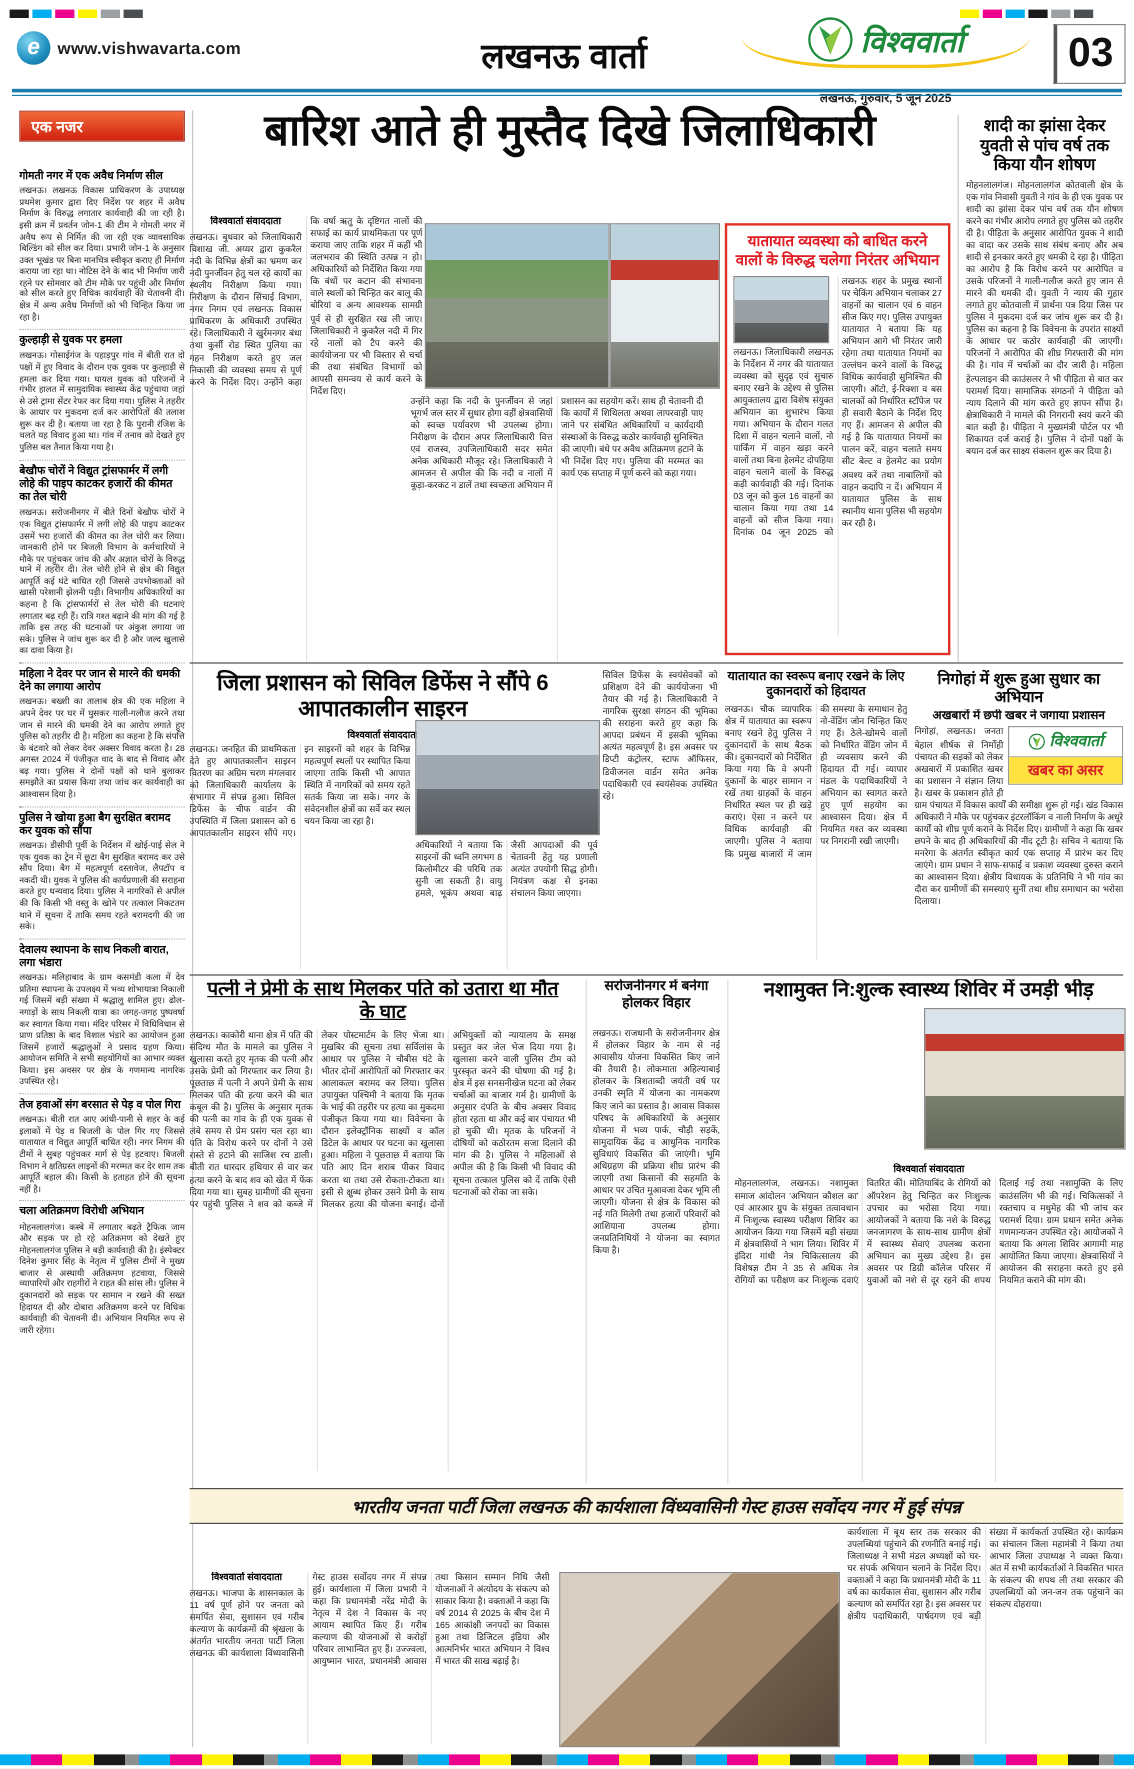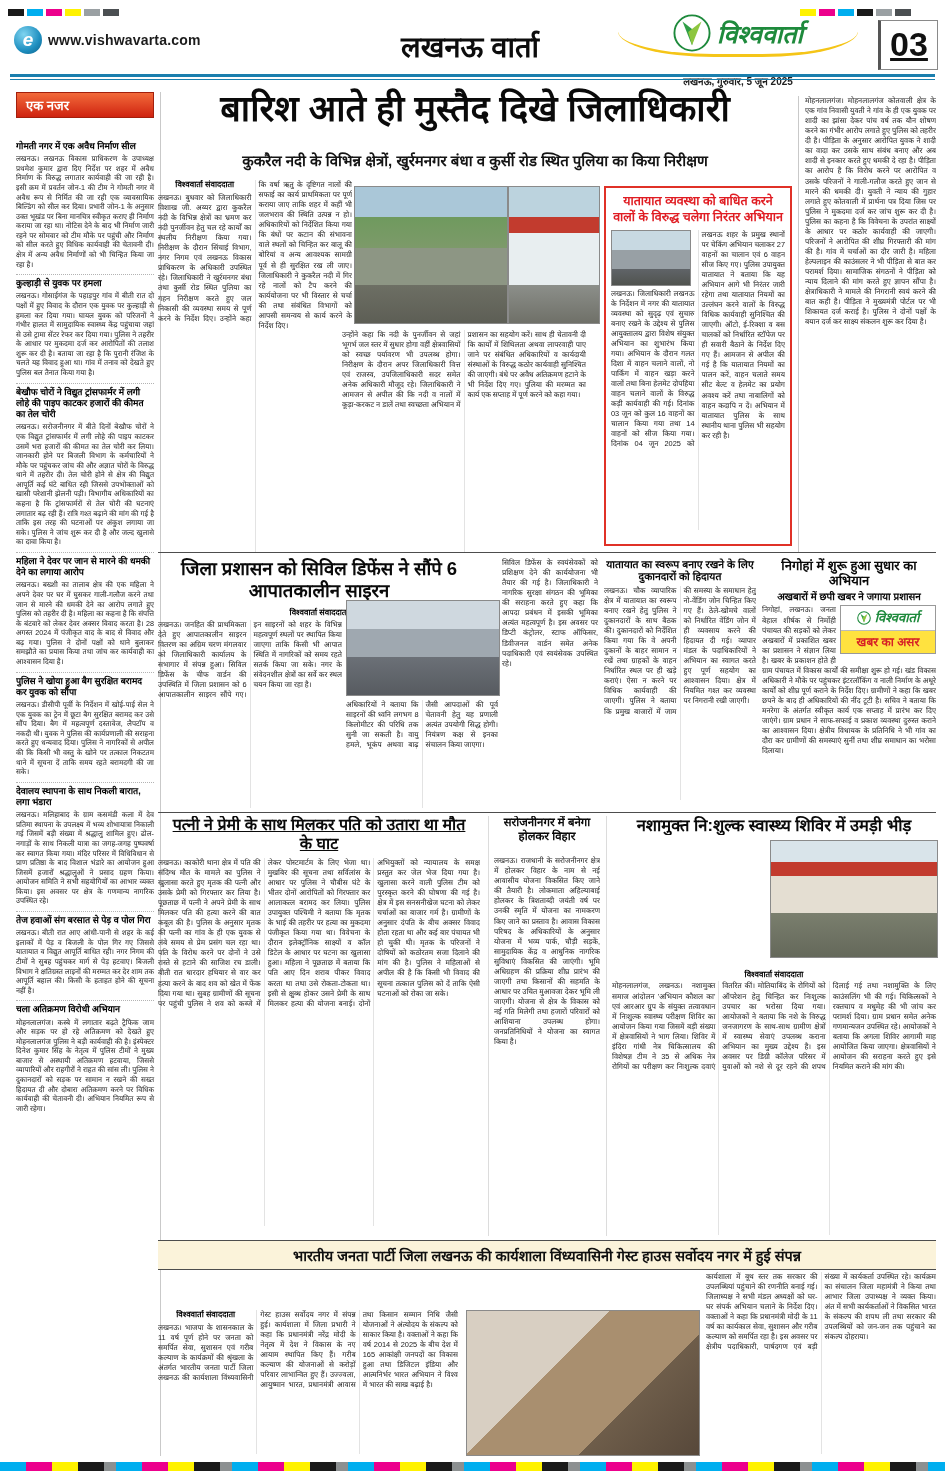--- a/index.html
+++ b/index.html
@@ -40,21 +40,21 @@
   .red-hl{color:#e01d23;font-size:12.5px;font-weight:bold;text-align:center;line-height:1.3;margin-bottom:4px;}
   .inset{float:left;width:78px;height:54px;margin:0 4px 3px 0;}
   .asar{float:right;width:94px;border:1px solid #999;margin:0 0 3px 4px;text-align:center;background:#fff;}
   .asar-brand{color:#1e8a3c;font-weight:bold;font-style:italic;font-size:13px;padding:3px 0;display:flex;align-items:center;justify-content:center;gap:4px;}
   .asar-label{background:#ffe23f;color:#d61f26;font-weight:bold;font-size:12px;padding:3px 0;border-top:1px solid #bbb;}
   .vmini{width:14px;height:14px;flex:none;}
   .bull{display:flex;gap:4px;margin-bottom:6px;font-size:9.5px;font-weight:bold;line-height:1.3;text-align:left;}
   .bsq{width:7px;height:7px;background:#d61f26;flex:none;margin-top:2px;}
   .bull.red{color:#c8102e;}
   .bjp{font-size:14.5px;font-weight:bold;text-align:center;background:#fbf3da;padding:4px 0;
-       border-top:1.5px solid #4d4d4d;border-bottom:1.5px solid #4d4d4d;color:#101010;}
+       border-top:1.5px solid #4d4d4d;border-bottom:1.5px solid #4d4d4d;color:#101010;font-style:italic;}
   .bottom-hl{font-size:20.5px;}
 </style>
 </head>
 <body>
 
 <div class="page">
 
   <div class="abs" style="left:8px;top:2px;">
     <span class="sq" style="background:#1a1a1a"></span><span class="sq" style="background:#00aeef"></span><span class="sq" style="background:#ec008c"></span><span class="sq" style="background:#fff200"></span><span class="sq" style="background:#9aa0a3"></span><span class="sq" style="background:#4b4f52"></span>
   </div>
@@ -74,21 +74,21 @@
       <svg class="abs-none" width="38" height="38" viewBox="0 0 40 40" style="flex:none;">
         <circle cx="20" cy="20" r="18.5" fill="#ffffff" stroke="#1e8a3c" stroke-width="2"></circle>
         <path d="M10 8 L20 33 L24 19 Z" fill="#2e9e46"></path>
         <path d="M30 8 L20 33 L16 19 Z" fill="#8dc63f"></path>
       </svg>
       <span class="brandname">विश्ववार्ता</span>
     </div>
     <div class="branddate">लखनऊ, गुरुवार, 5 जून 2025</div>
   </div>
 
-  <div class="abs pageno" style="left:878px;top:20px;width:56px;height:48px;text-decoration:underline;">03</div>
+  <div class="abs pageno" style="left:878px;top:20px;width:56px;height:48px;">03</div>
 
   <div class="abs hr-d" style="left:10px;top:74px;width:925px;"></div>
 
   <aside class="abs eknazar">
     <div class="ek-head">एक नजर</div>
 
     <div class="nb">
       <div class="nb-h">गोमती नगर में एक अवैध निर्माण सील</div>
       <div class="nb-b">लखनऊ। लखनऊ विकास प्राधिकरण के उपाध्यक्ष प्रथमेश कुमार द्वारा दिए निर्देश पर शहर में अवैध निर्माण के विरुद्ध लगातार कार्यवाही की जा रही है। इसी क्रम में प्रवर्तन जोन-1 की टीम ने गोमती नगर में अवैध रूप से निर्मित की जा रही एक व्यावसायिक बिल्डिंग को सील कर दिया। प्रभारी जोन-1 के अनुसार उक्त भूखंड पर बिना मानचित्र स्वीकृत कराए ही निर्माण कराया जा रहा था। नोटिस देने के बाद भी निर्माण जारी रहने पर सोमवार को टीम मौके पर पहुंची और निर्माण को सील करते हुए विधिक कार्यवाही की चेतावनी दी। क्षेत्र में अन्य अवैध निर्माणों को भी चिन्हित किया जा रहा है।</div>
     </div>
@@ -116,21 +116,20 @@
       <div class="nb-h">तेज हवाओं संग बरसात से पेड़ व पोल गिरा</div>
       <div class="nb-b">लखनऊ। बीती रात आए आंधी-पानी से शहर के कई इलाकों में पेड़ व बिजली के पोल गिर गए जिससे यातायात व विद्युत आपूर्ति बाधित रही। नगर निगम की टीमों ने सुबह पहुंचकर मार्ग से पेड़ हटवाए। बिजली विभाग ने क्षतिग्रस्त लाइनों की मरम्मत कर देर शाम तक आपूर्ति बहाल की। किसी के हताहत होने की सूचना नहीं है।</div>
     </div>
     <div class="nb" style="border-bottom:none;">
       <div class="nb-h">चला अतिक्रमण विरोधी अभियान</div>
       <div class="nb-b">मोहनलालगंज। कस्बे में लगातार बढ़ते ट्रैफिक जाम और सड़क पर हो रहे अतिक्रमण को देखते हुए मोहनलालगंज पुलिस ने बड़ी कार्यवाही की है। इंस्पेक्टर दिनेश कुमार सिंह के नेतृत्व में पुलिस टीमों ने मुख्य बाजार से अस्थायी अतिक्रमण हटवाया, जिससे व्यापारियों और राहगीरों ने राहत की सांस ली। पुलिस ने दुकानदारों को सड़क पर सामान न रखने की सख्त हिदायत दी और दोबारा अतिक्रमण करने पर विधिक कार्यवाही की चेतावनी दी। अभियान नियमित रूप से जारी रहेगा।</div>
     </div>
   </aside>
 
   <h1 class="abs hl lead-hl" style="left:158px;top:88px;width:634px;height:58px;margin:0;">बारिश आते ही मुस्तैद दिखे जिलाधिकारी</h1>
-  <div class="abs lead-sub" style="left:168px;top:150px;width:614px;height:24px;overflow:hidden;">कुकरैल नदी के विभिन्न क्षेत्रों, खुर्रमनगर बंधा व कुर्सी रोड स्थित पुलिया का किया निरीक्षण</div>
 
   <div class="abs body c2" style="left:158px;top:180px;width:194px;height:372px;">
     <div class="byline">विश्ववार्ता संवाददाता</div>
     <span>लखनऊ। बुधवार को जिलाधिकारी विशाख जी. अय्यर द्वारा कुकरैल नदी के विभिन्न क्षेत्रों का भ्रमण कर नदी पुनर्जीवन हेतु चल रहे कार्यों का स्थलीय निरीक्षण किया गया। निरीक्षण के दौरान सिंचाई विभाग, नगर निगम एवं लखनऊ विकास प्राधिकरण के अधिकारी उपस्थित रहे। जिलाधिकारी ने खुर्रमनगर बंधा तथा कुर्सी रोड स्थित पुलिया का गहन निरीक्षण करते हुए जल निकासी की व्यवस्था समय से पूर्ण करने के निर्देश दिए। उन्होंने कहा कि वर्षा ऋतु के दृष्टिगत नालों की सफाई का कार्य प्राथमिकता पर पूर्ण कराया जाए ताकि शहर में कहीं भी जलभराव की स्थिति उत्पन्न न हो। अधिकारियों को निर्देशित किया गया कि बंधों पर कटान की संभावना वाले स्थलों को चिन्हित कर बालू की बोरियां व अन्य आवश्यक सामग्री पूर्व से ही सुरक्षित रख ली जाए। जिलाधिकारी ने कुकरैल नदी में गिर रहे नालों को टैप करने की कार्ययोजना पर भी विस्तार से चर्चा की तथा संबंधित विभागों को आपसी समन्वय से कार्य करने के निर्देश दिए।</span>
   </div>
 
   <div class="abs photo" style="left:354px;top:186px;width:152px;height:136px;background:linear-gradient(180deg,#aac7d8 0%,#aac7d8 22%,#6f9a5e 22%,#7d9a6a 45%,#8d9684 45%,#8d9684 72%,#6d6f64 72%,#5d5e55 100%);"></div>
   <div class="abs photo" style="left:508px;top:186px;width:90px;height:136px;background:linear-gradient(180deg,#bcd3de 0%,#bcd3de 22%,#c23b2e 22%,#c23b2e 34%,#e8eef0 34%,#e8eef0 72%,#8c8f8a 72%,#6f7068 100%);"></div>
 
   <div class="abs body c2" style="left:342px;top:330px;width:244px;height:222px;font-family:Liberation Serif, serif;">
@@ -139,20 +138,21 @@
 
   <div class="abs redbox" style="left:604px;top:186px;width:188px;height:360px;">
     <div class="red-hl">यातायात व्यवस्था को बाधित करने वालों के विरुद्ध चलेगा निरंतर अभियान</div>
     <div class="body c2" style="height:300px;">
       <span class="inset photo" style="background:linear-gradient(180deg,#c8d9e2 0%,#c8d9e2 35%,#98a0a5 35%,#98a0a5 70%,#606468 70%,#50534f 100%);"></span>
       <span>लखनऊ। जिलाधिकारी लखनऊ के निर्देशन में नगर की यातायात व्यवस्था को सुदृढ़ एवं सुचारु बनाए रखने के उद्देश्य से पुलिस आयुक्तालय द्वारा विशेष संयुक्त अभियान का शुभारंभ किया गया। अभियान के दौरान गलत दिशा में वाहन चलाने वालों, नो पार्किंग में वाहन खड़ा करने वालों तथा बिना हेलमेट दोपहिया वाहन चलाने वालों के विरुद्ध कड़ी कार्यवाही की गई। दिनांक 03 जून को कुल 16 वाहनों का चालान किया गया तथा 14 वाहनों को सीज किया गया। दिनांक 04 जून 2025 को लखनऊ शहर के प्रमुख स्थानों पर चेकिंग अभियान चलाकर 27 वाहनों का चालान एवं 6 वाहन सीज किए गए। पुलिस उपायुक्त यातायात ने बताया कि यह अभियान आगे भी निरंतर जारी रहेगा तथा यातायात नियमों का उल्लंघन करने वालों के विरुद्ध विधिक कार्यवाही सुनिश्चित की जाएगी। ऑटो, ई-रिक्शा व बस चालकों को निर्धारित स्टॉपेज पर ही सवारी बैठाने के निर्देश दिए गए हैं। आमजन से अपील की गई है कि यातायात नियमों का पालन करें, वाहन चलाते समय सीट बेल्ट व हेलमेट का प्रयोग अवश्य करें तथा नाबालिगों को वाहन कदापि न दें। अभियान में यातायात पुलिस के साथ स्थानीय थाना पुलिस भी सहयोग कर रही है।</span>
     </div>
   </div>
 
   <div class="abs" style="left:798px;top:96px;width:138px;height:456px;border-left:1px solid #c9c9c9;padding-left:6px;box-sizing:border-box;">
+    <div class="hl" style="font-size:14px;margin-bottom:4px;">शादी का झांसा देकर युवती से पांच वर्ष तक किया यौन शोषण</div>
     <div class="body" style="height:388px;">मोहनलालगंज। मोहनलालगंज कोतवाली क्षेत्र के एक गांव निवासी युवती ने गांव के ही एक युवक पर शादी का झांसा देकर पांच वर्ष तक यौन शोषण करने का गंभीर आरोप लगाते हुए पुलिस को तहरीर दी है। पीड़िता के अनुसार आरोपित युवक ने शादी का वादा कर उसके साथ संबंध बनाए और अब शादी से इनकार करते हुए धमकी दे रहा है। पीड़िता का आरोप है कि विरोध करने पर आरोपित व उसके परिजनों ने गाली-गलौज करते हुए जान से मारने की धमकी दी। युवती ने न्याय की गुहार लगाते हुए कोतवाली में प्रार्थना पत्र दिया जिस पर पुलिस ने मुकदमा दर्ज कर जांच शुरू कर दी है। पुलिस का कहना है कि विवेचना के उपरांत साक्ष्यों के आधार पर कठोर कार्यवाही की जाएगी। परिजनों ने आरोपित की शीघ्र गिरफ्तारी की मांग की है। गांव में चर्चाओं का दौर जारी है। महिला हेल्पलाइन की काउंसलर ने भी पीड़िता से बात कर परामर्श दिया। सामाजिक संगठनों ने पीड़िता को न्याय दिलाने की मांग करते हुए ज्ञापन सौंपा है। क्षेत्राधिकारी ने मामले की निगरानी स्वयं करने की बात कही है। पीड़िता ने मुख्यमंत्री पोर्टल पर भी शिकायत दर्ज कराई है। पुलिस ने दोनों पक्षों के बयान दर्ज कर साक्ष्य संकलन शुरू कर दिया है।</div>
   </div>
 
   <div class="abs divider" style="left:158px;top:552px;width:778px;"></div>
 
   <div class="abs hl" style="left:160px;top:558px;width:318px;height:46px;font-size:18.5px;">जिला प्रशासन को सिविल डिफेंस ने सौंपे 6 आपातकालीन साइरन</div>
   <div class="abs byline" style="left:160px;top:606px;width:318px;">विश्ववार्ता संवाददाता</div>
   <div class="abs body" style="left:502px;top:558px;width:96px;height:250px;">सिविल डिफेंस के स्वयंसेवकों को प्रशिक्षण देने की कार्ययोजना भी तैयार की गई है। जिलाधिकारी ने नागरिक सुरक्षा संगठन की भूमिका की सराहना करते हुए कहा कि आपदा प्रबंधन में इसकी भूमिका अत्यंत महत्वपूर्ण है। इस अवसर पर डिप्टी कंट्रोलर, स्टाफ ऑफिसर, डिवीजनल वार्डन समेत अनेक पदाधिकारी एवं स्वयंसेवक उपस्थित रहे।</div>
   <div class="abs photo" style="left:346px;top:600px;width:152px;height:94px;background:linear-gradient(180deg,#cfd8df 0%,#cfd8df 30%,#9fa8b0 30%,#9fa8b0 60%,#6b7077 60%,#575b60 100%);"></div>
   <div class="abs body c2" style="left:158px;top:620px;width:184px;height:188px;">लखनऊ। जनहित की प्राथमिकता देते हुए आपातकालीन साइरन वितरण का अग्रिम चरण मंगलवार को जिलाधिकारी कार्यालय के सभागार में संपन्न हुआ। सिविल डिफेंस के चीफ वार्डन की उपस्थिति में जिला प्रशासन को 6 आपातकालीन साइरन सौंपे गए। इन साइरनों को शहर के विभिन्न महत्वपूर्ण स्थलों पर स्थापित किया जाएगा ताकि किसी भी आपात स्थिति में नागरिकों को समय रहते सतर्क किया जा सके। नगर के संवेदनशील क्षेत्रों का सर्वे कर स्थल चयन किया जा रहा है।</div>

